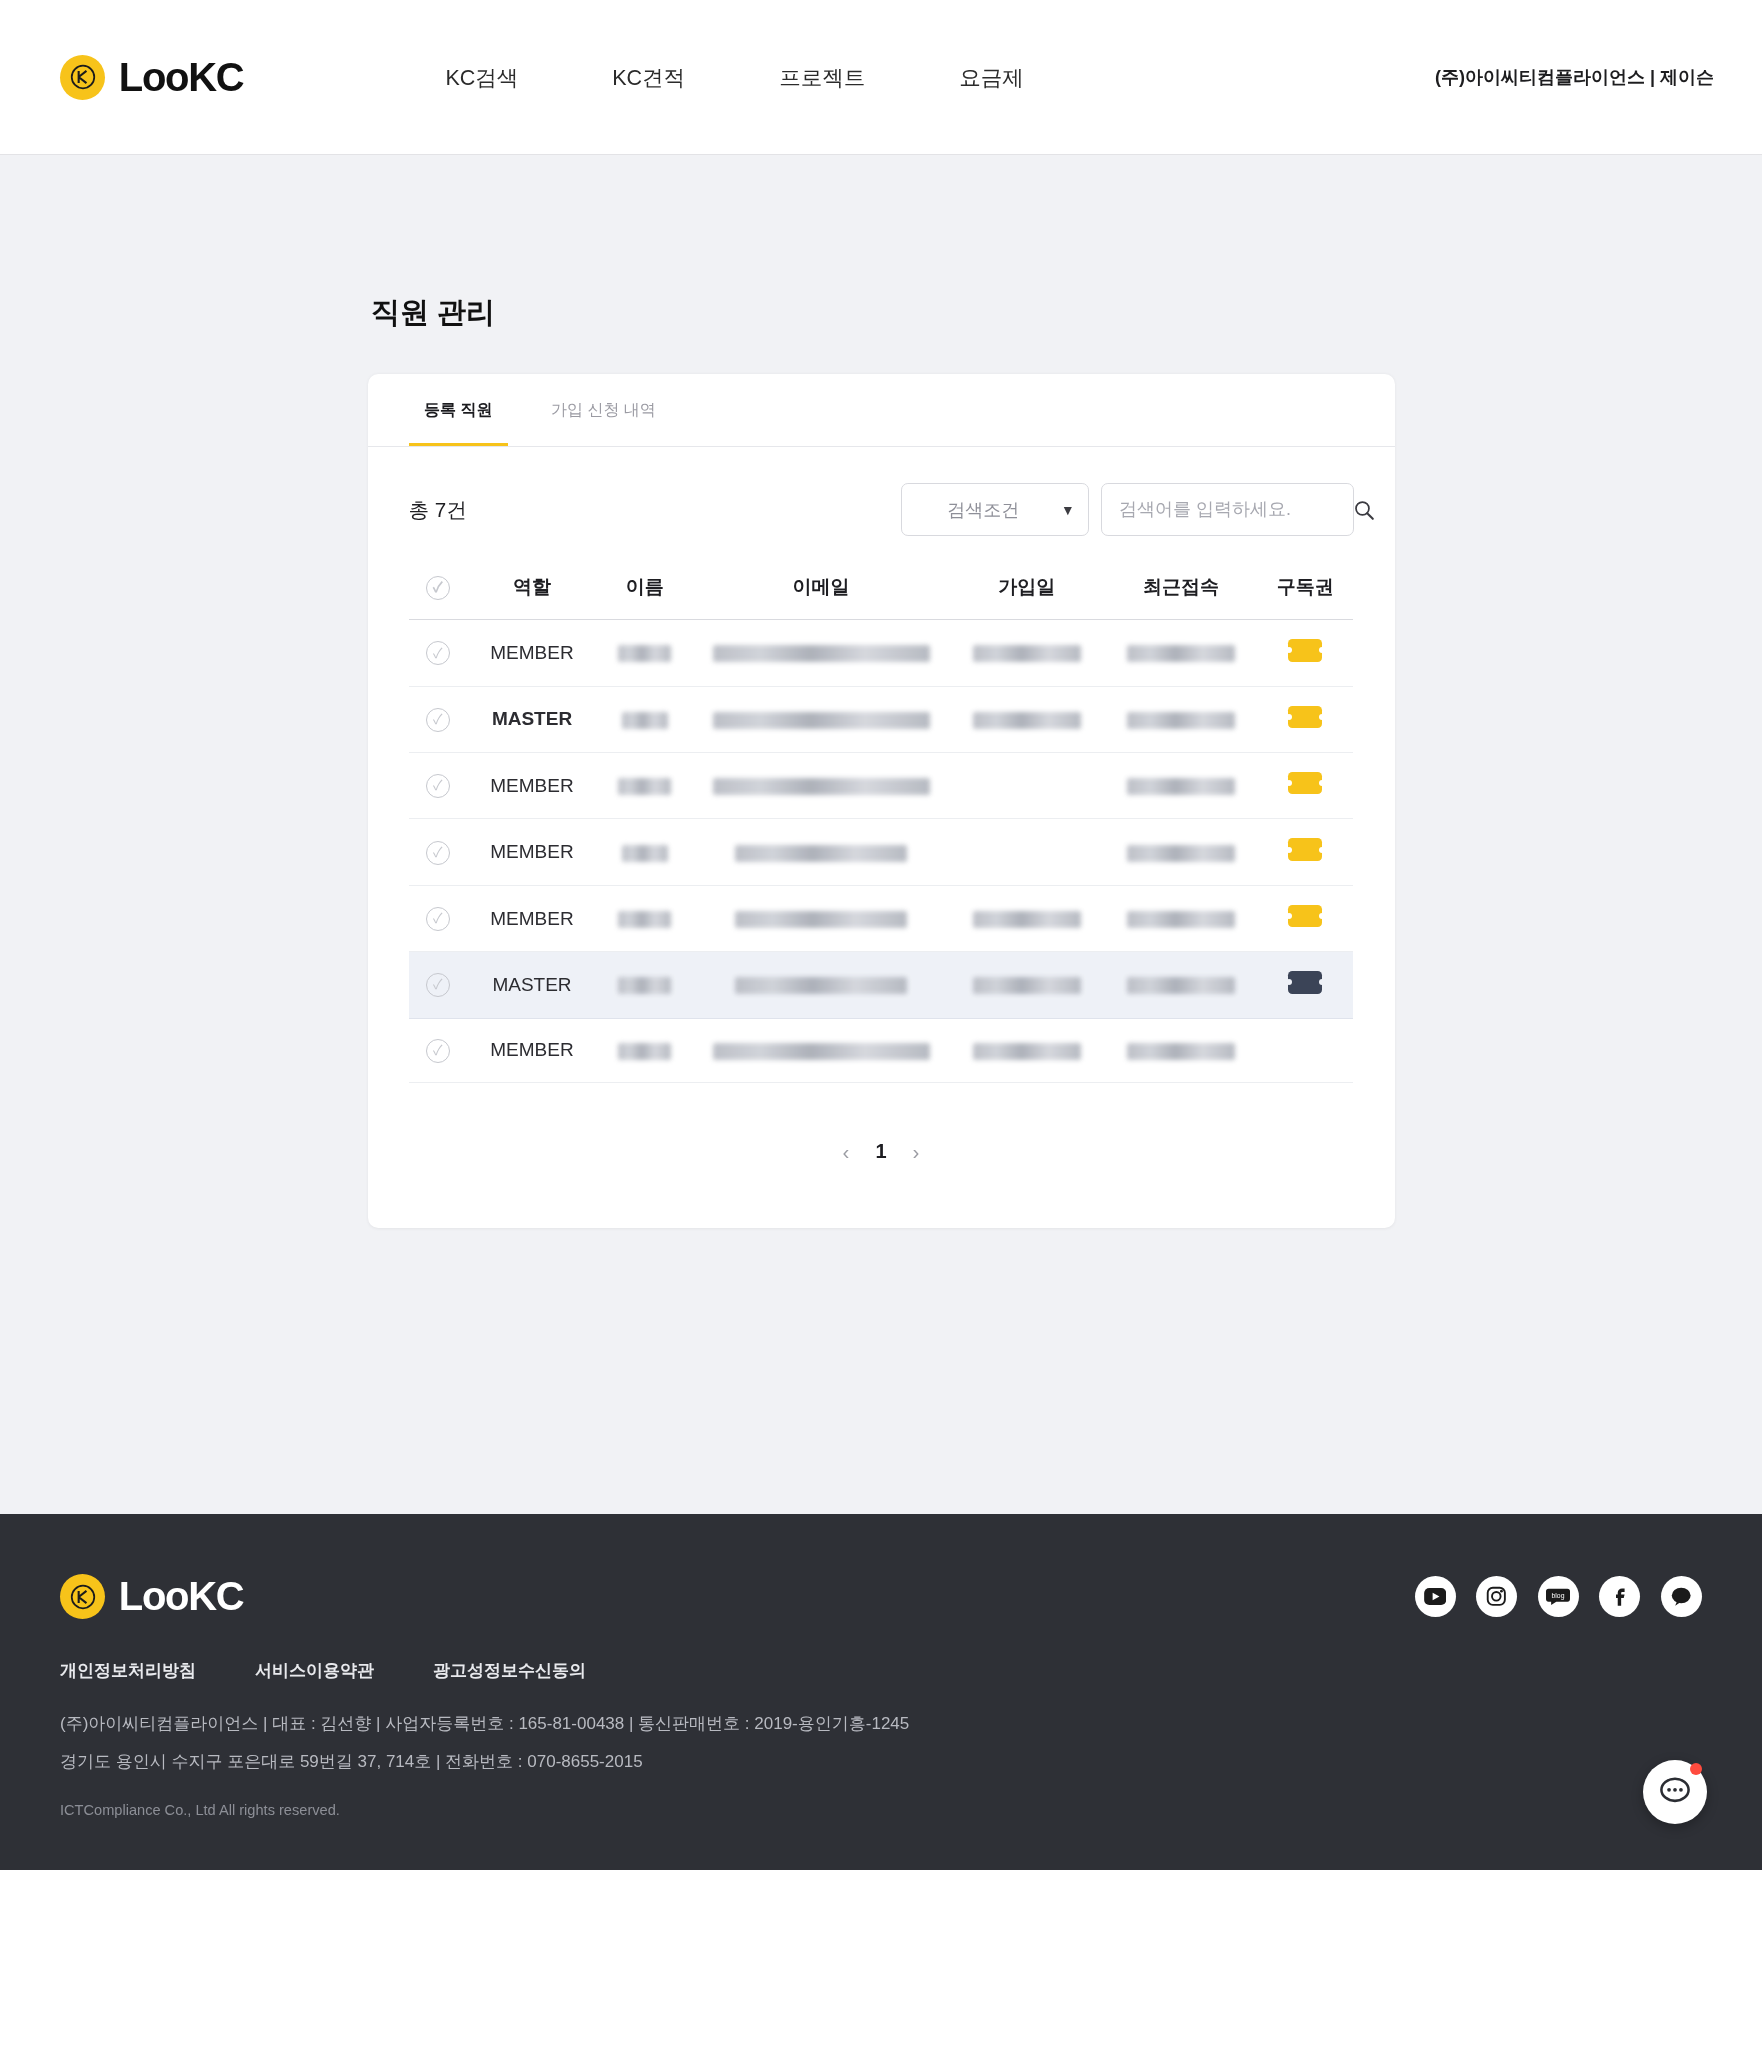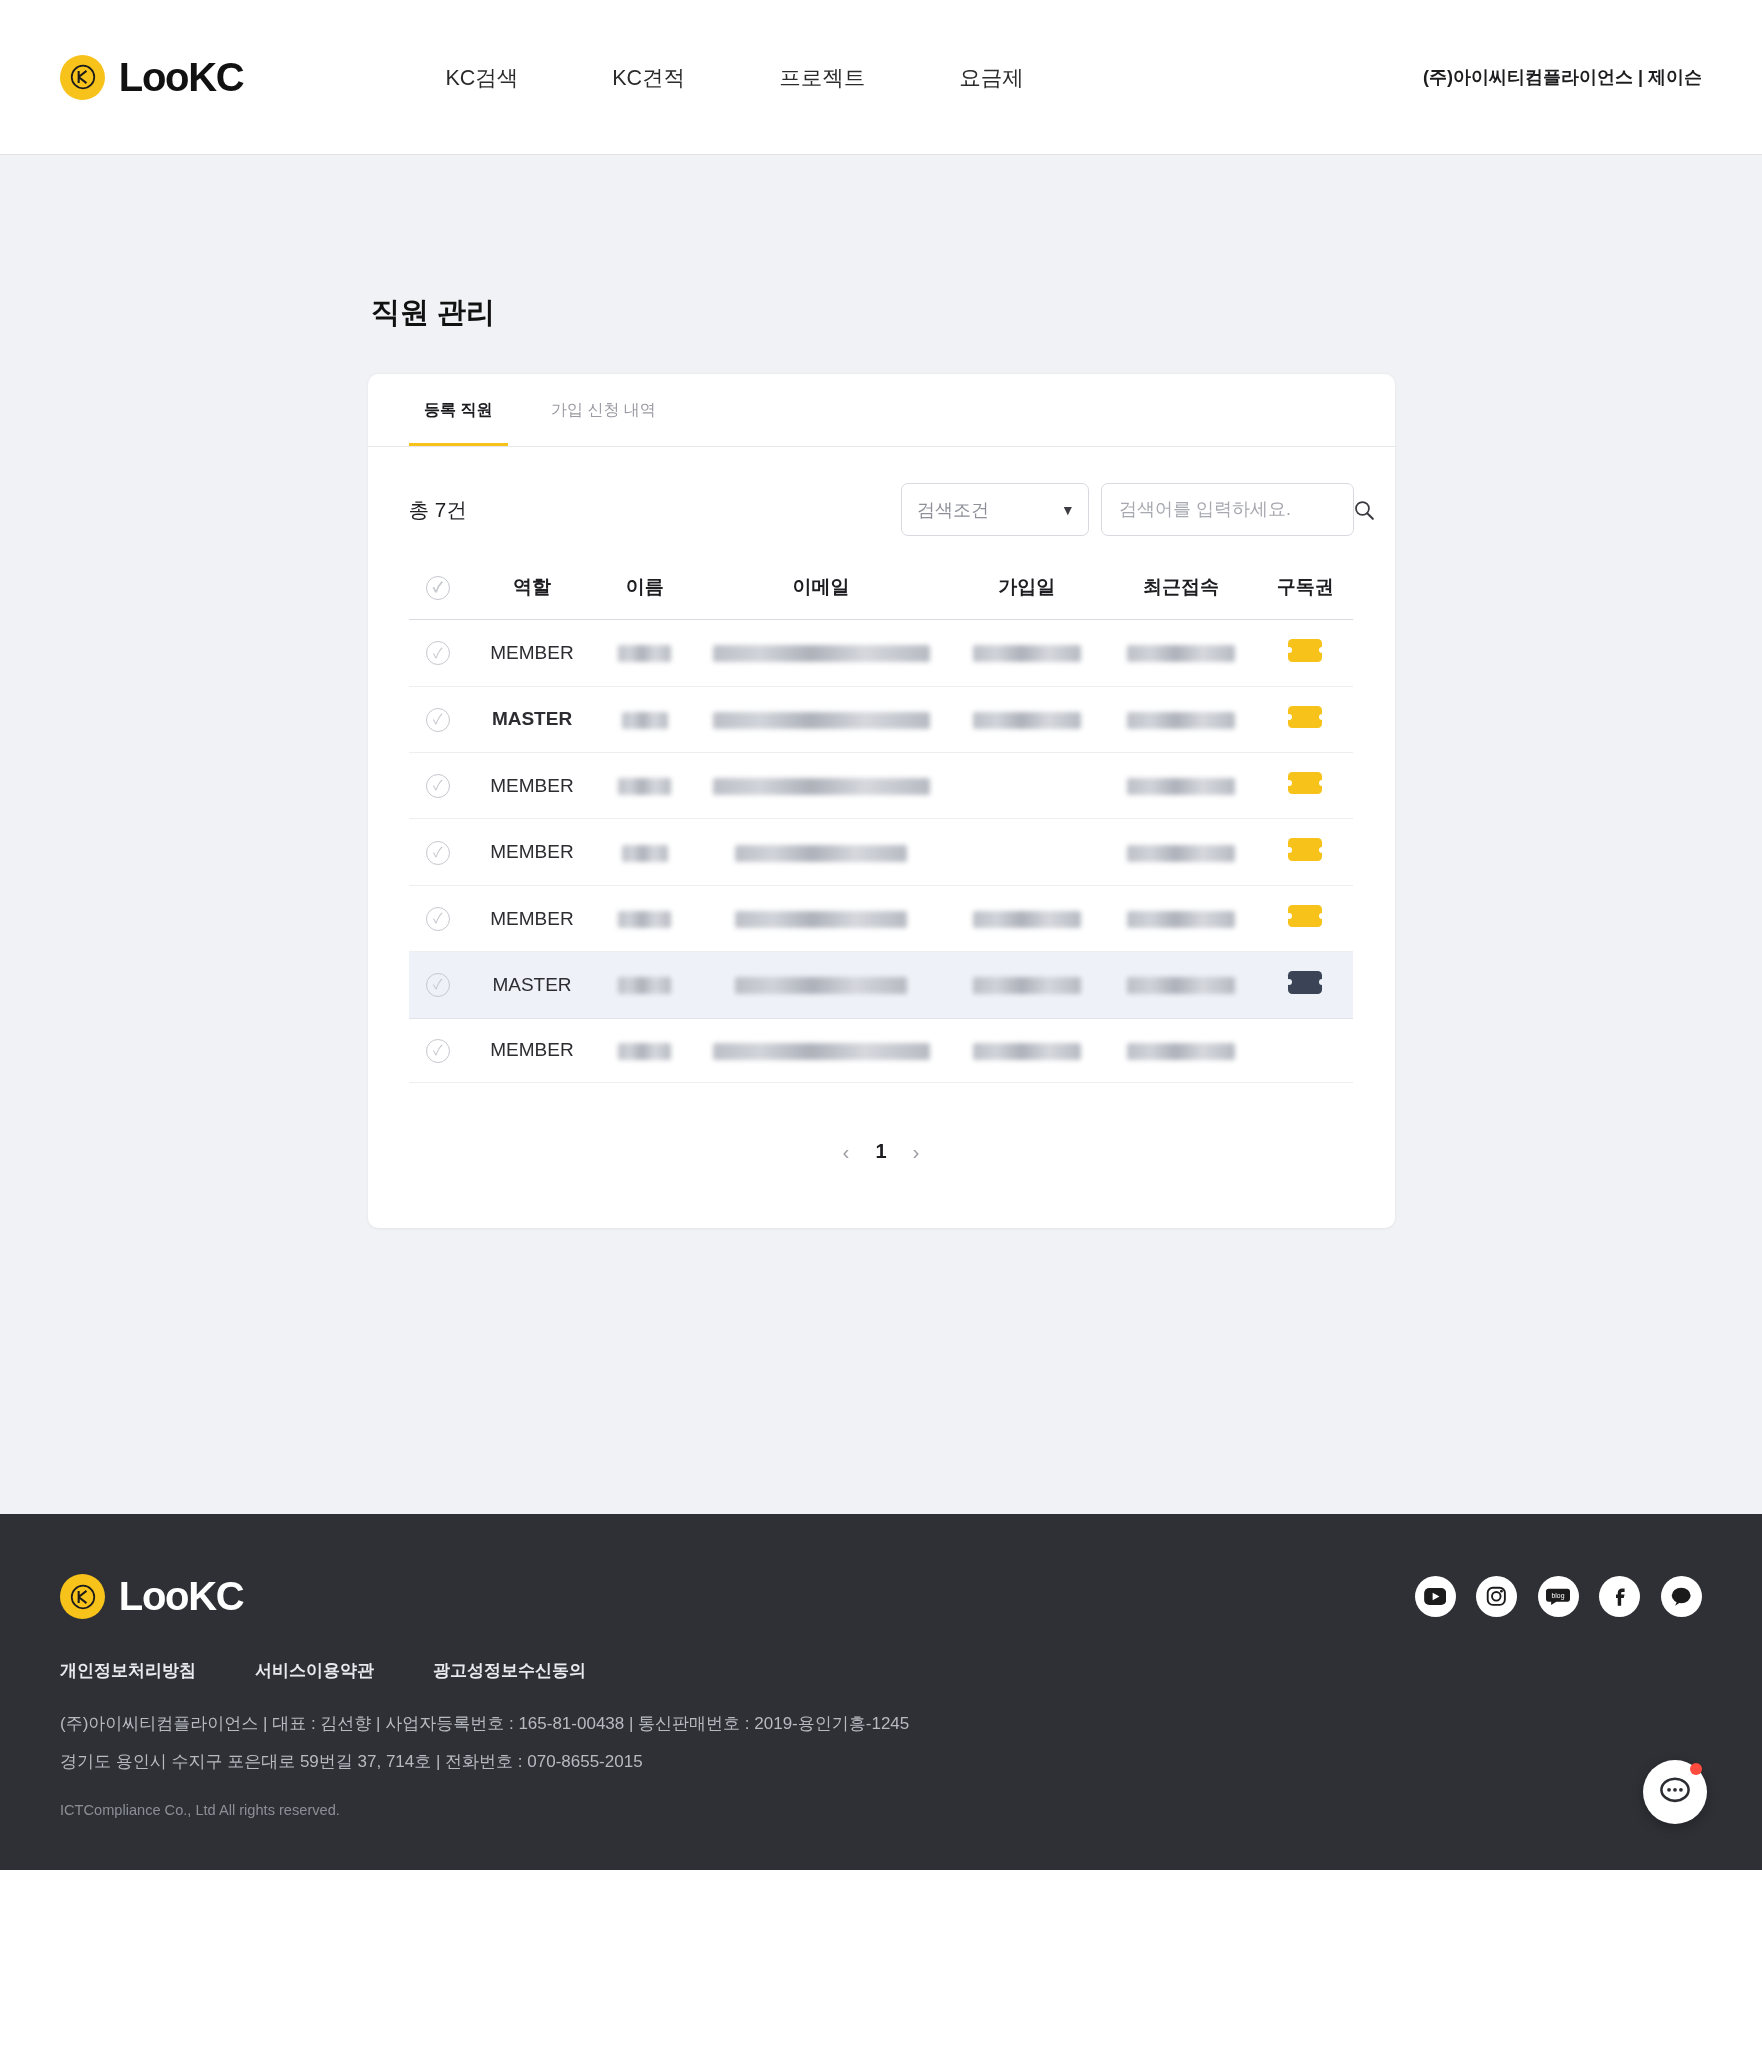--- a/index.html
+++ b/index.html
@@ -31,21 +31,21 @@
     font-family: "Liberation Serif", serif;
   }
   .brand-text { font-size: 40px; font-weight: bold; letter-spacing: -1.3px; color: #111; }
   .nav { display: flex; align-items: center; gap: 0; margin-left: 155px; }
   .nav-item {
     font-size: 21.5px; color: #2b2b2b; padding: 0 47px; cursor: pointer;
     white-space: nowrap;
     text-align: right;
   }
   .user-box {
-    position: absolute; right: 60px; top: 50%; transform: translateY(-50%);
+    position: absolute; right: 48px; top: 50%; transform: translateY(-50%);
     font-size: 18px; font-weight: bold; color: #1d1d1f; white-space: nowrap;
   }
 
   
   .page {
     background: #f1f2f5;
     padding: 0 0 103px 0;
     min-height: 1359px;
   }
   .container { width: 1027px; margin: 0 auto; padding-top: 138px; }
@@ -75,20 +75,21 @@
   .search-area { display: flex; align-items: center; gap: 12px; }
   .select-wrap { position: relative; }
   select.cond {
     appearance: none; -webkit-appearance: none;
     width: 188px; height: 53px;
     border: 0.9px solid #d8d9de; border-radius: 6.9px;
     background: #fff; padding: 0 38px 0 15.5px;
     font-size: 18px; color: #8e8f98;
     font-family: "Liberation Sans", sans-serif;
     cursor: pointer;
+    text-align: center;
   }
   .select-wrap .chev {
     position: absolute; right: 13.8px; top: 50%; transform: translateY(-50%);
     pointer-events: none; font-size: 13.8px; color: #3c3c42;
   }
   .search-box {
     width: 253px; height: 53px; border: 0.9px solid #d8d9de; border-radius: 6.9px;
     background: #fff; display: flex; align-items: center; padding: 0 12px 0 15.5px;
   }
   .search-box input {

